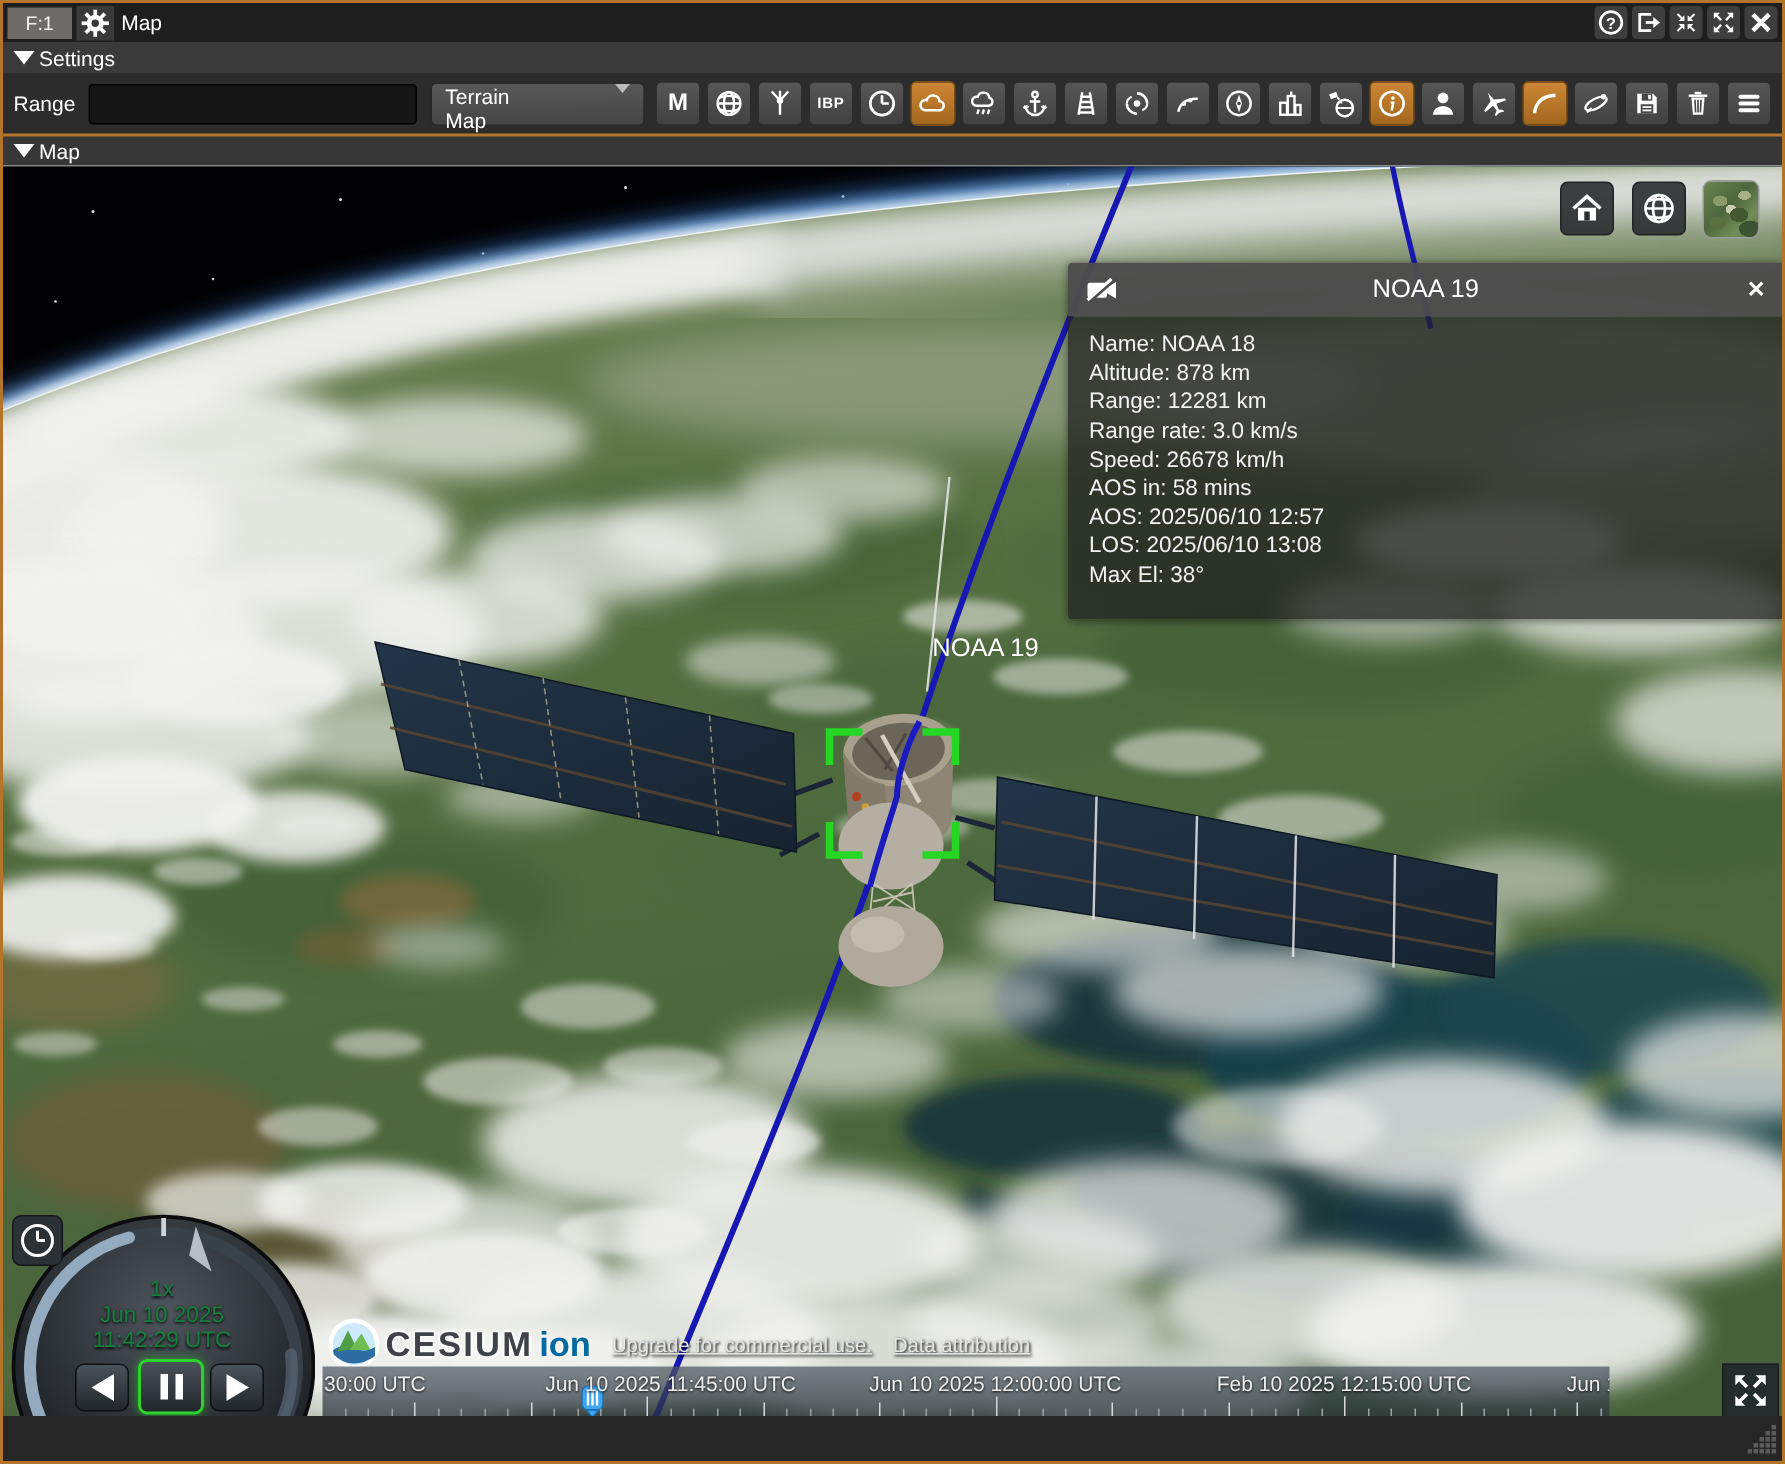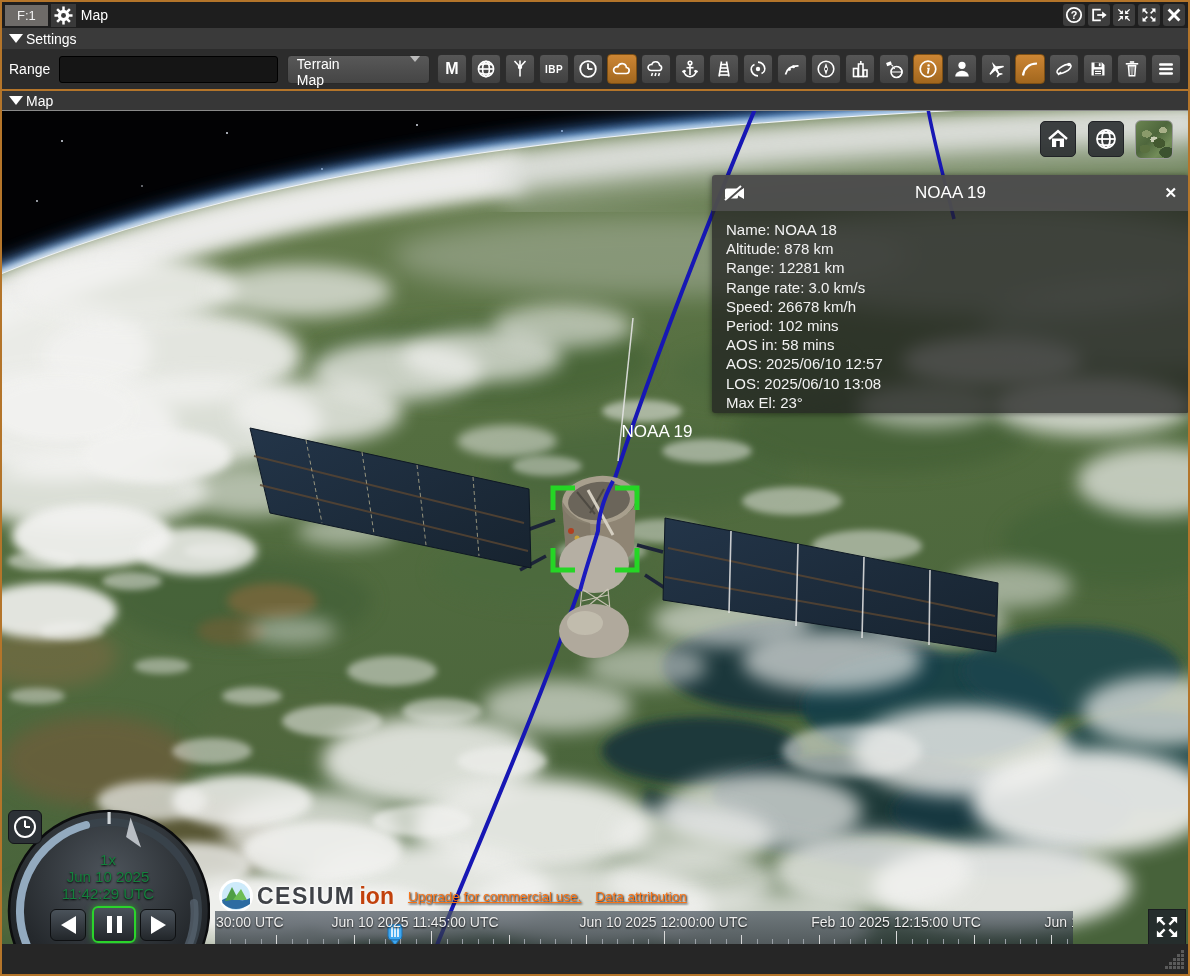--- a/index.html
+++ b/index.html
@@ -60,22 +60,22 @@
 .anim-pause { left: 86px; top: 143px; width: 44px; height: 37px; border: 2px solid #2bd42b; box-shadow: 0 0 7px rgba(43,212,43,0.6); }
 .tri-left { width: 0; height: 0; border-top: 9px solid transparent; border-bottom: 9px solid transparent; border-right: 15px solid #fff; }
 .tri-right { width: 0; height: 0; border-top: 9px solid transparent; border-bottom: 9px solid transparent; border-left: 15px solid #fff; }
 .pause-bars { display: flex; gap: 5px; }
 .pause-bars span { display: block; width: 5px; height: 17px; background: #fff; }
 .clock-btn { position: absolute; left: 6px; top: 699px; width: 34px; height: 34px; border-radius: 6px; background: #2c3136; border: 1px solid #14161a; display: flex; align-items: center; justify-content: center; }
 
 .credits { position: absolute; left: 216px; top: 765px; height: 40px; display: flex; align-items: center; }
 .brand { font-size: 23px; font-weight: bold; color: #3f4247; letter-spacing: 1.5px; margin-left: 3px;
   text-shadow: 0 0 3px #fff, 0 0 3px #fff, 0 0 4px #fff; }
-.brand-ion { font-size: 23px; font-weight: bold; color: #c2410c; margin-left: 4px; text-shadow: 0 0 3px #fff; }
-.credit-link { font-size: 13.5px; color: #f97316; text-decoration: underline; margin-left: 14px; text-shadow: 1px 1px 2px #000; }
+.brand-ion { font-size: 23px; font-weight: bold; color: #0369a1; margin-left: 4px; text-shadow: 0 0 3px #fff; }
+.credit-link { font-size: 13.5px; color: #e5e5e5; text-decoration: underline; margin-left: 14px; text-shadow: 1px 1px 2px #000; }
 
 .timeline { position: absolute; left: 213px; top: 800px; width: 858px; height: 34px; overflow: hidden;
   background: linear-gradient(rgba(78,88,98,0.72), rgba(38,46,54,0.72)); }
 .tl-label { position: absolute; top: 3px; font-size: 14px; color: #eee; white-space: nowrap; text-shadow: 0 1px 2px #000; }
 .tick { position: absolute; bottom: 1px; width: 1px; background: #d8d8d8; }
 .tl-needle { position: absolute; left: 172px; top: 13px; }
 
 .fs-btn { position: absolute; left: 1146px; top: 798px; width: 38px; height: 36px; background: rgba(32,37,42,0.85); border: 1px solid #1a1d20; display: flex; align-items: center; justify-content: center; }
 
 .statusbar { height: 29px; background: #262626; position: relative; }
@@ -574,25 +574,24 @@
         </svg>
         <span class="info-title">NOAA 19</span>
         <span class="info-close">✕</span>
       </div>
       <div class="info-body">
           <div class="info-row">Name: NOAA 18</div>
           <div class="info-row">Altitude: 878 km</div>
           <div class="info-row">Range: 12281 km</div>
           <div class="info-row">Range rate: 3.0 km/s</div>
           <div class="info-row">Speed: 26678 km/h</div>
-          <div class="info-row">Period: 102 mins</div>
           <div class="info-row">AOS in: 58 mins</div>
           <div class="info-row">AOS: 2025/06/10 12:57</div>
           <div class="info-row">LOS: 2025/06/10 13:08</div>
-          <div class="info-row">Max El: 23°</div>
+          <div class="info-row">Max El: 38°</div>
         </div>
     </div>
 
     <div class="anim-widget">
       <svg width="204" height="182" viewBox="0 0 204 182">
         <defs>
           <radialGradient id="dg" cx="50%" cy="32%" r="75%">
             <stop offset="0" stop-color="#4d545b"></stop>
             <stop offset="0.65" stop-color="#25292d"></stop>
             <stop offset="1" stop-color="#16181b"></stop>
@@ -646,21 +645,21 @@
     <div class="timeline">
       <svg class="tl-needle" width="16" height="24" viewBox="0 0 16 24">
         <rect x="1" y="0" width="14" height="16" rx="4" fill="#3da7f0" stroke="#1d6fb0" stroke-width="1"></rect>
         <line x1="5" y1="3" x2="5" y2="13" stroke="#fff" stroke-width="1.6"></line>
         <line x1="8" y1="3" x2="8" y2="13" stroke="#fff" stroke-width="1.6"></line>
         <line x1="11" y1="3" x2="11" y2="13" stroke="#fff" stroke-width="1.6"></line>
         <polygon points="4,16 12,16 8,21" fill="#3da7f0" stroke="#1d6fb0" stroke-width="1"></polygon>
         <rect x="7.3" y="21" width="1.6" height="3" fill="#e03020"></rect>
       </svg>
     <div class="tl-label" style="left: 1px;">30:00 UTC</div>
-        <div class="tl-label" style="left: 200px; transform: translateX(-50%);">Jun 10 2025 11:45:00 UTC</div>
+        <div class="tl-label" style="left: 232px; transform: translateX(-50%);">Jun 10 2025 11:45:00 UTC</div>
         <div class="tl-label" style="left: 448.5px; transform: translateX(-50%);">Jun 10 2025 12:00:00 UTC</div>
         <div class="tl-label" style="left: 681px; transform: translateX(-50%);">Feb 10 2025 12:15:00 UTC</div>
         <div class="tl-label" style="left: 913.5px; transform: translateX(-50%);">Jun 10 2025 12:30:00 UTC</div>
         <div class="tick" style="height: 5px; left: 14.5px; background: rgb(154, 160, 166);"></div>
         <div class="tick" style="height: 5px; left: 30px; background: rgb(154, 160, 166);"></div>
         <div class="tick" style="height: 5px; left: 45.5px; background: rgb(154, 160, 166);"></div>
         <div class="tick" style="height: 9px; left: 61px;"></div>
         <div class="tick" style="height: 5px; left: 76.5px; background: rgb(154, 160, 166);"></div>
         <div class="tick" style="height: 5px; left: 92px; background: rgb(154, 160, 166);"></div>
         <div class="tick" style="height: 5px; left: 107.5px; background: rgb(154, 160, 166);"></div>

